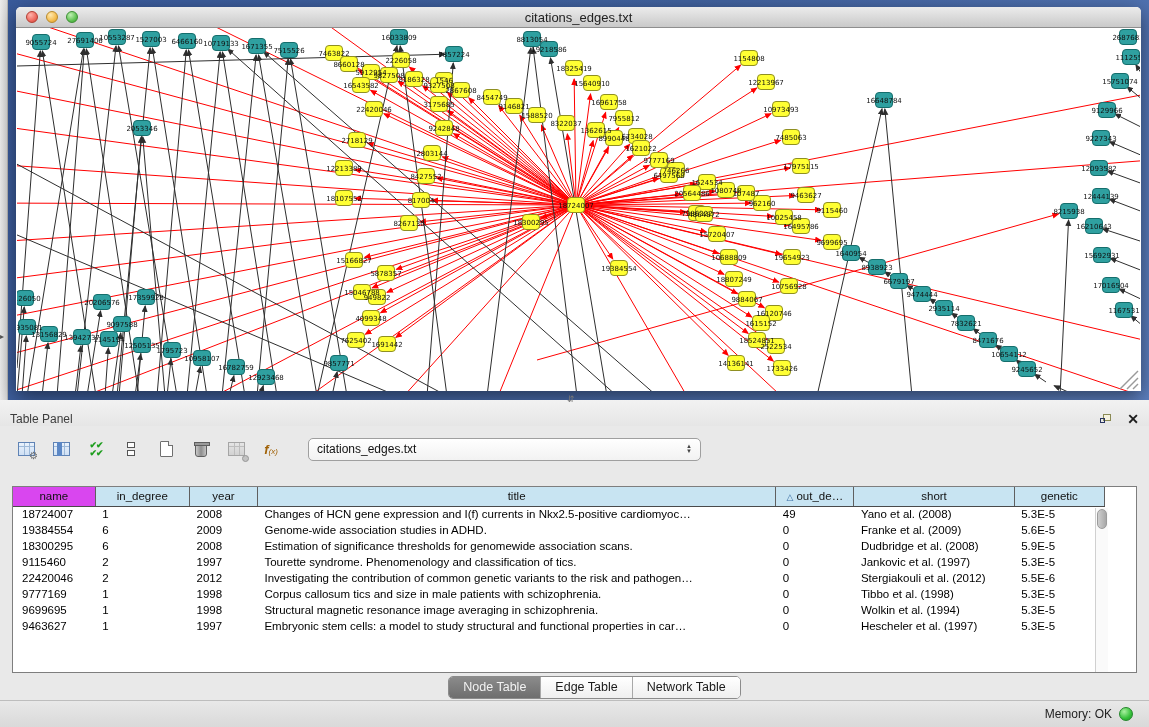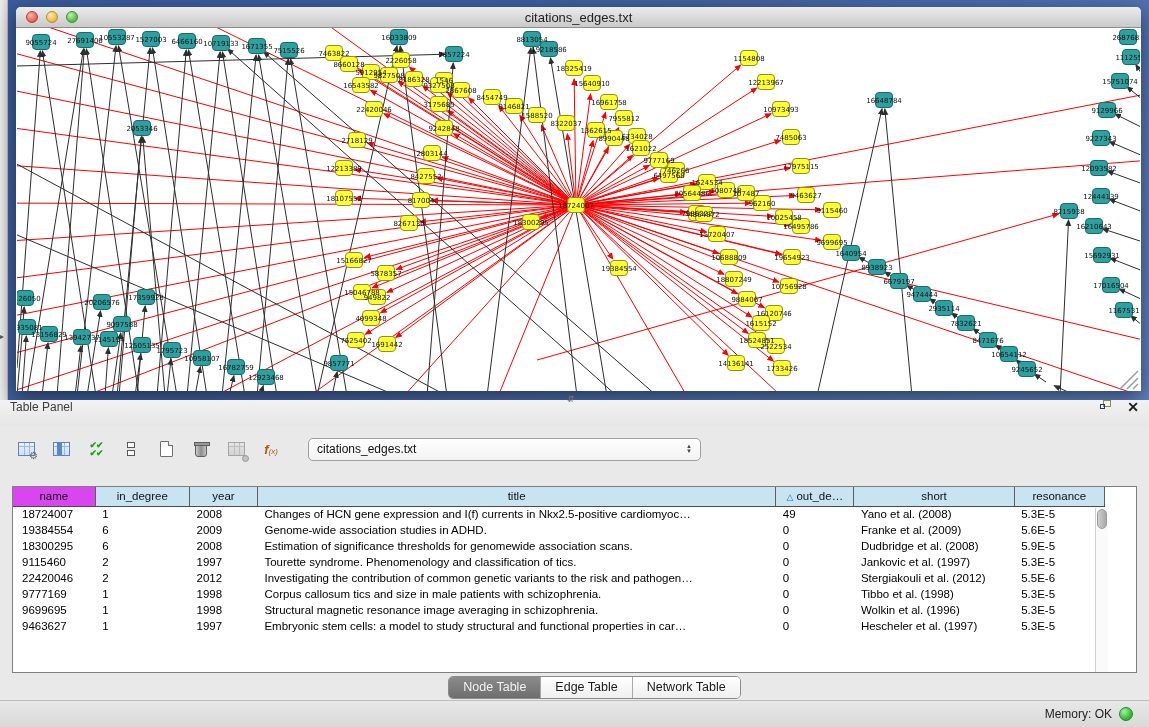--- a/index.html
+++ b/index.html
@@ -29,21 +29,21 @@
   svg line.grip { stroke:#9a9a9a; stroke-width:1.5; }
   svg rect.node { stroke-width:1; }
   svg rect.t { fill:#2fa0a0; stroke:#156e6c; }
   svg rect.y { fill:#ffff33; stroke:#8f8f22; }
   svg text.lbl { font-family:"DejaVu Sans", sans-serif; font-size:7px; fill:#101010; text-anchor:middle; }
 
   .split-cursor { position:absolute; left:567px; top:394px; font-size:9px; color:#777; z-index:5; }
 
   
   .table-panel { position:absolute; left:0; top:400px; width:1149px; height:300px; background:#e9e9e9; }
-  .panel-titlebar { height:26px; display:flex; align-items:flex-start; padding:0 10px; background:linear-gradient(#f2f2f2,#e6e6e6); }
+  .panel-titlebar { height:26px; display:flex; align-items:flex-end; padding:0 10px; background:linear-gradient(#f2f2f2,#e6e6e6); }
   .panel-titlebar .ptitle { font-size:12px; color:#3c3c3c; flex:1; }
   .float-icon { width:13px; height:12px; position:relative; margin-right:14px; cursor:pointer; }
   .float-icon .sq1 { position:absolute; left:3px; top:0; width:8px; height:7px; border:1px solid #8a8a55; background:#f5f2e0; }
   .float-icon .sq2 { position:absolute; left:0; top:4px; width:5px; height:5px; border:1px solid #27335f; }
   .close-icon { font-size:14px; font-weight:bold; color:#1c1c1c; cursor:pointer; line-height:14px; }
 
   .toolbar { height:46px; display:flex; align-items:center; padding-left:14px; gap:11px; }
   .tbtn { width:24px; height:24px; display:flex; align-items:center; justify-content:center; position:relative; cursor:pointer; }
   .ico-grid { width:17px; height:14px; border:1px solid #5f83b5; background:
       linear-gradient(#e9f2fc,#cfe0f4); position:relative; }
@@ -608,21 +608,21 @@
           <col style="width: 89px;">
         </colgroup>
       <thead>
           <tr id="hdr-row">
             <th class="gray">name</th>
             <th>in_degree</th>
             <th>year</th>
             <th>title</th>
             <th><span class="sort-tri">△</span>out_de…</th>
             <th>short</th>
-            <th>resonance</th>
+            <th>genetic</th>
           </tr>
         </thead>
       <tbody id="body-rows">
           <tr>
             <td class="name-cell">18724007</td>
             <td>1</td>
             <td>2008</td>
             <td>Changes of HCN gene expression and I(f) currents in Nkx2.5-positive cardiomyoc…</td>
             <td>49</td>
             <td>Yano et al. (2008)</td>
@@ -672,21 +672,21 @@
             <td>0</td>
             <td>Tibbo et al. (1998)</td>
             <td>5.3E-5</td>
           </tr>
           <tr>
             <td class="name-cell">9699695</td>
             <td>1</td>
             <td>1998</td>
             <td>Structural magnetic resonance image averaging in schizophrenia.</td>
             <td>0</td>
-            <td>Wolkin et al. (1996)</td>
+            <td>Wolkin et al. (1994)</td>
             <td>5.3E-5</td>
           </tr>
           <tr>
             <td class="name-cell">9463627</td>
             <td>1</td>
             <td>1997</td>
             <td>Embryonic stem cells: a model to study structural and functional properties in car…</td>
             <td>0</td>
             <td>Hescheler et al. (1997)</td>
             <td>5.3E-5</td>

